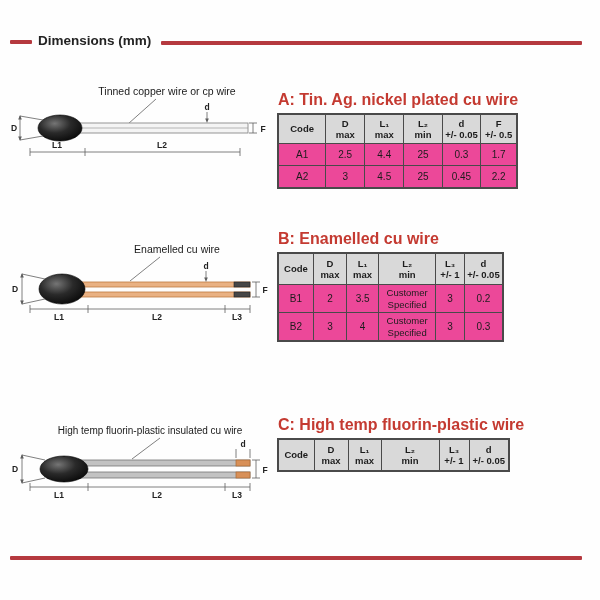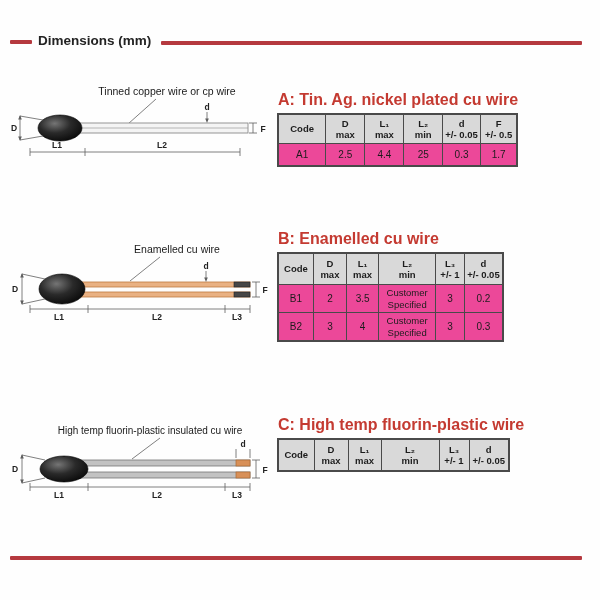--- a/index.html
+++ b/index.html
@@ -124,20 +124,28 @@
       </tr>
         </thead>
       <tbody>
         <tr>
           <td>A1</td>
           <td>2.5</td>
           <td>4.4</td>
           <td>25</td>
           <td>0.3</td>
           <td>1.7</td>
+        </tr>
+        <tr>
+          <td>A2</td>
+          <td>3</td>
+          <td>4.5</td>
+          <td>25</td>
+          <td>0.45</td>
+          <td>2.2</td>
         </tr>
       </tbody>
     </table>
   </div>
 
   <svg class="diagram" style="left:10px;top:240px" width="260" height="85" viewBox="0 0 260 85">
     <defs>
       <radialGradient id="beadB" cx="38%" cy="33%" r="80%">
         <stop offset="0%" stop-color="#757575"></stop>
           <stop offset="45%" stop-color="#2a2a2a"></stop>

